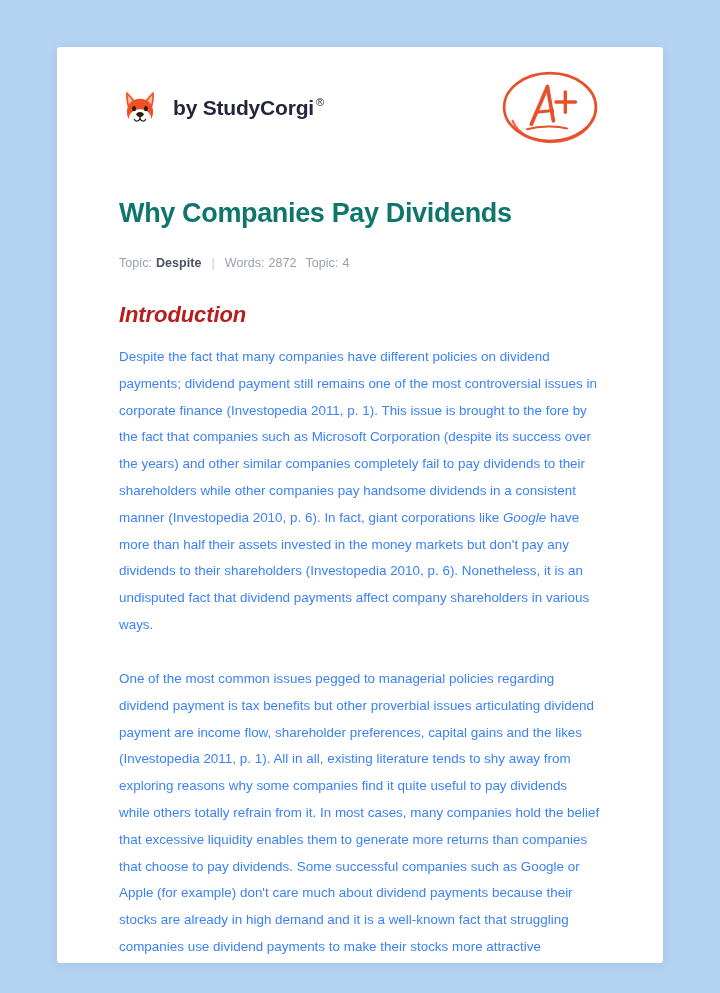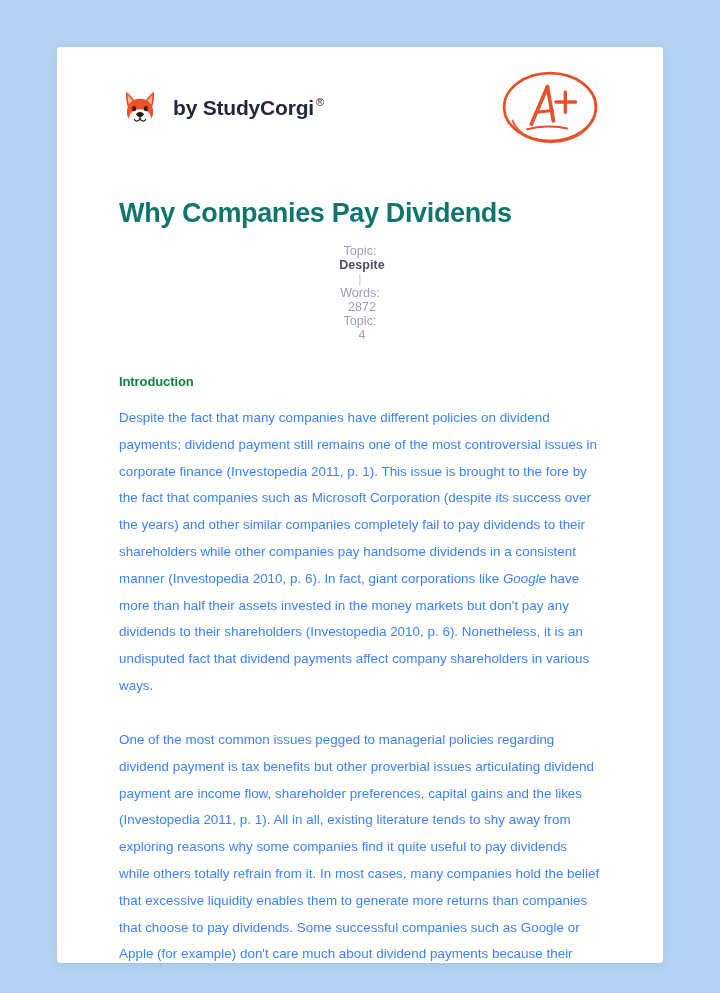--- a/index.html
+++ b/index.html
@@ -90,48 +90,48 @@
   .doc-title {
     font-size: 27px;
     line-height: 1.22;
     font-weight: 700;
     color: #0f766e;
     letter-spacing: -0.35px;
     margin: 34px 0 0 0;
   }
 
   .doc-meta {
-    margin-top: 14px;
+    margin-top: 26px;
     font-size: 12.5px;
     color: #9a9fb0;
     letter-spacing: 0.05px;
     display: flex;
     align-items: center;
     flex-wrap: wrap;
-    flex-direction: column;
   }
   .doc-meta .meta-label { color: #9a9fb0; }
   .doc-meta .meta-strong {
     color: #4c5164;
     font-weight: 700;
     margin-left: 4px;
   }
   .doc-meta .meta-sep {
     color: #c9cdd8;
     margin: 0 10px;
   }
   .doc-meta .meta-gap { display: inline-block; width: 9px; }
 
   
   .section-heading {
-    font-size: 13px;
-    font-weight: 700;
-    color: #15803d;
+    font-size: 22px;
+    font-weight: 700;
+    color: #b91c1c;
     margin: 32px 0 0 0;
     letter-spacing: -0.1px;
+    font-style: italic;
   }
 
   .body-paragraph {
     font-size: 13.4px;
     line-height: 2.0;
     color: #3b82f6;
     margin: 16px 0 0 0;
     letter-spacing: 0.02px;
     text-align: left;
   }

